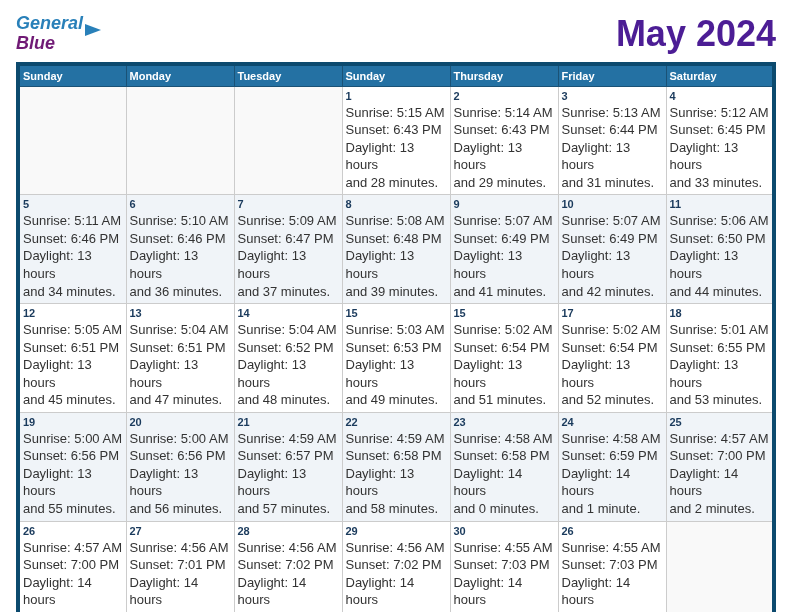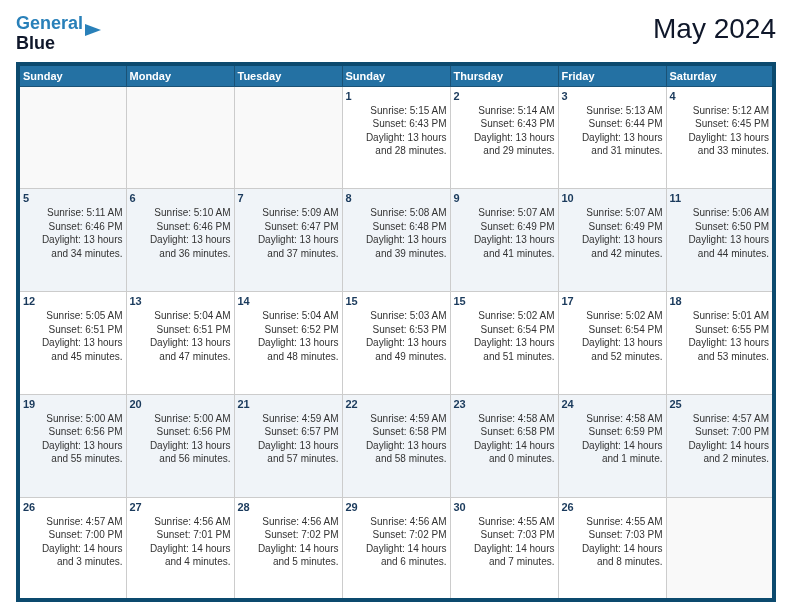--- a/index.html
+++ b/index.html
@@ -20,37 +20,38 @@
     .header {
       display: flex;
       justify-content: space-between;
       align-items: flex-start;
       margin-bottom: 8px;
     }
     .logo {
       display: flex;
       flex-direction: column;
       align-items: flex-start;
+      font-style: italic;
     }
     .logo-text {
       font-size: 18px;
       font-weight: bold;
       color: #1a3a5c;
       line-height: 1.1;
     }
     .logo-text span {
       color: #2980b9;
     }
     .header-right {
       text-align: right;
     }
     .month-title {
-      font-size: 28px;
-      font-weight: normal;
-      color: #0f172a;
+      font-size: 36px;
+      font-weight: bold;
+      color: #4c1d95;
       line-height: 1.1;
     }
     .location-title {
       font-size: 14px;
       color: #1a3a5c;
       font-weight: normal;
     }
     .calendar {
       flex: 1;
       border: 4px solid #0c4a6e;
@@ -79,44 +80,43 @@
       background: #f9f9f9;
     }
     .day-num {
       font-size: 11px;
       font-weight: bold;
       color: #1a3a5c;
       display: block;
       margin-bottom: 2px;
     }
     .day-info {
-      font-size: 10px;
+      font-size: 13px;
       color: #333;
       line-height: 1.35;
-      text-align: right;
     }
     .row-even td {
       background: #f0f4f8;
     }
     .row-odd td {
       background: #fff;
     }
     .row-even td.empty, .row-odd td.empty {
       background: #f9f9f9;
     }
   </style>
 </head>
 <body>
 
 <div class="page">
   <div class="header">
     <div class="logo">
       <div style="display:flex;align-items:center;">
         <span class="logo-text">
-          <span>General</span><br><span style="color:#0f172a">Blue</span>
+          <span>General</span><br><span style="color:#701a75">Blue</span>
         </span>
         <svg width="20" height="20" viewBox="0 0 20 20" style="margin-left:2px;margin-top:-8px;">
           <polygon points="0,4 16,10 0,16" fill="#2980b9"></polygon>
         </svg>
       </div>
     </div>
     <div class="header-right">
       <div class="month-title">May 2024</div>
     </div>
   </div>

